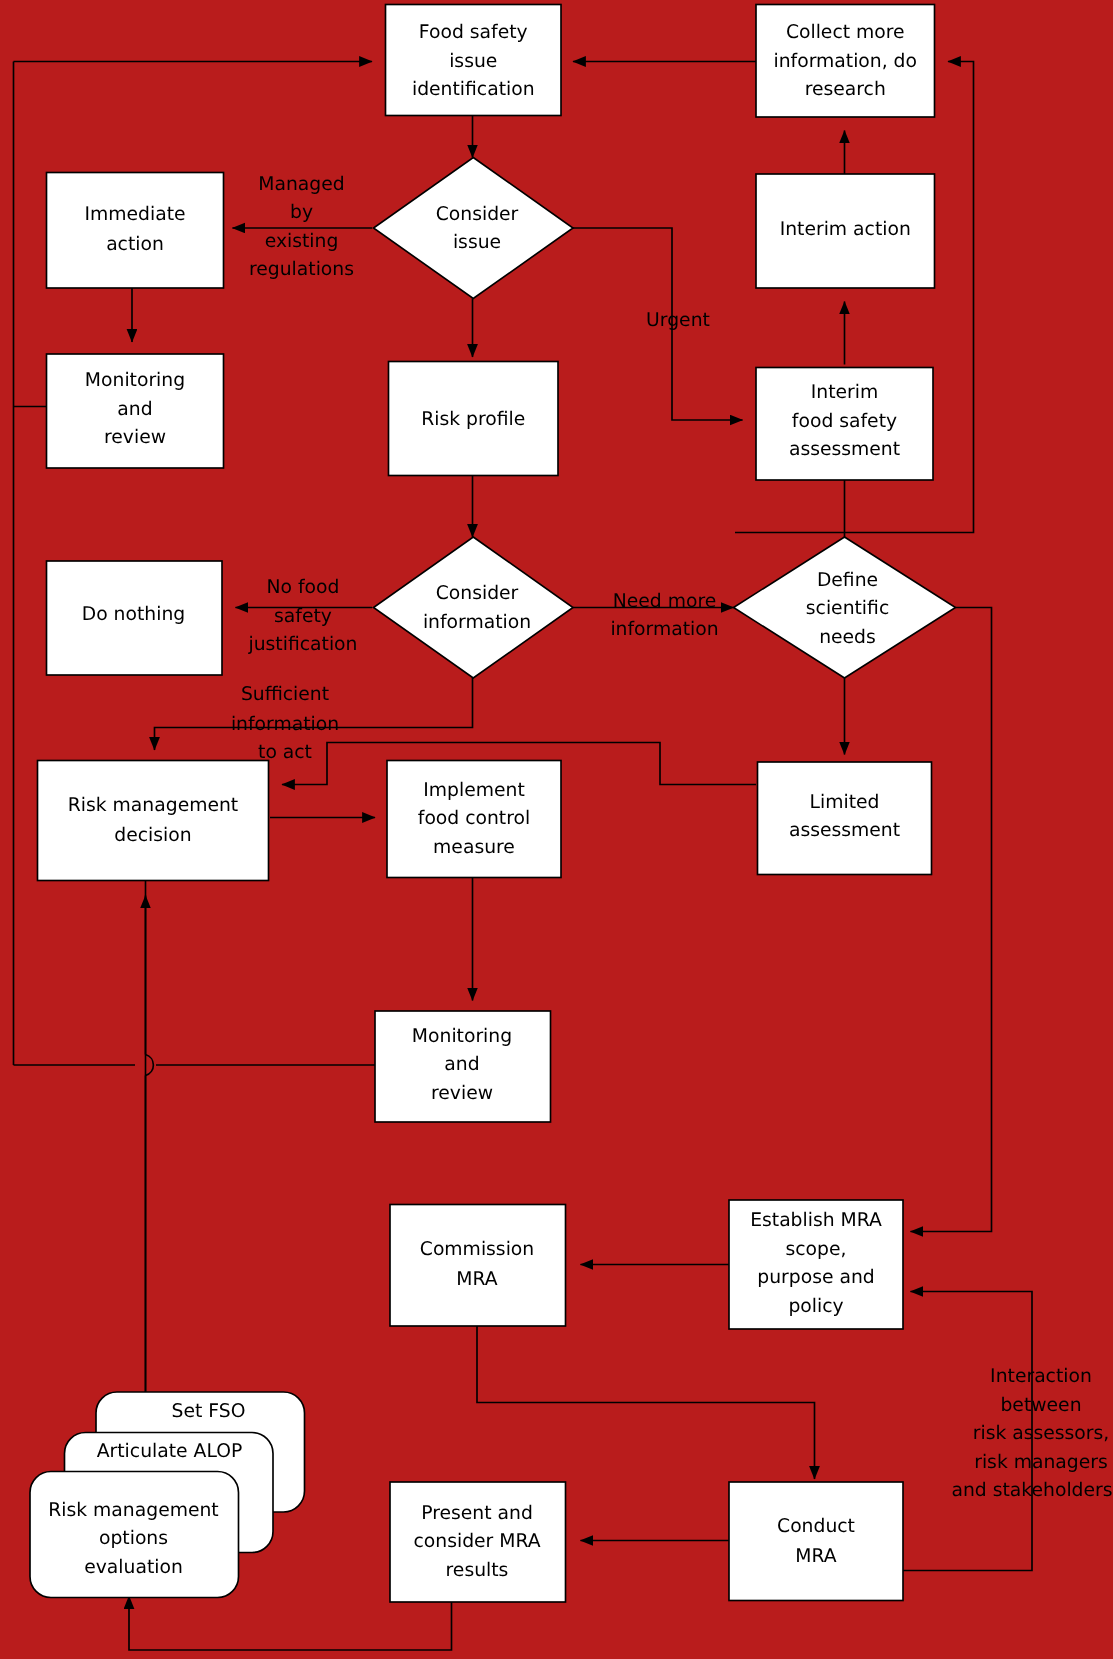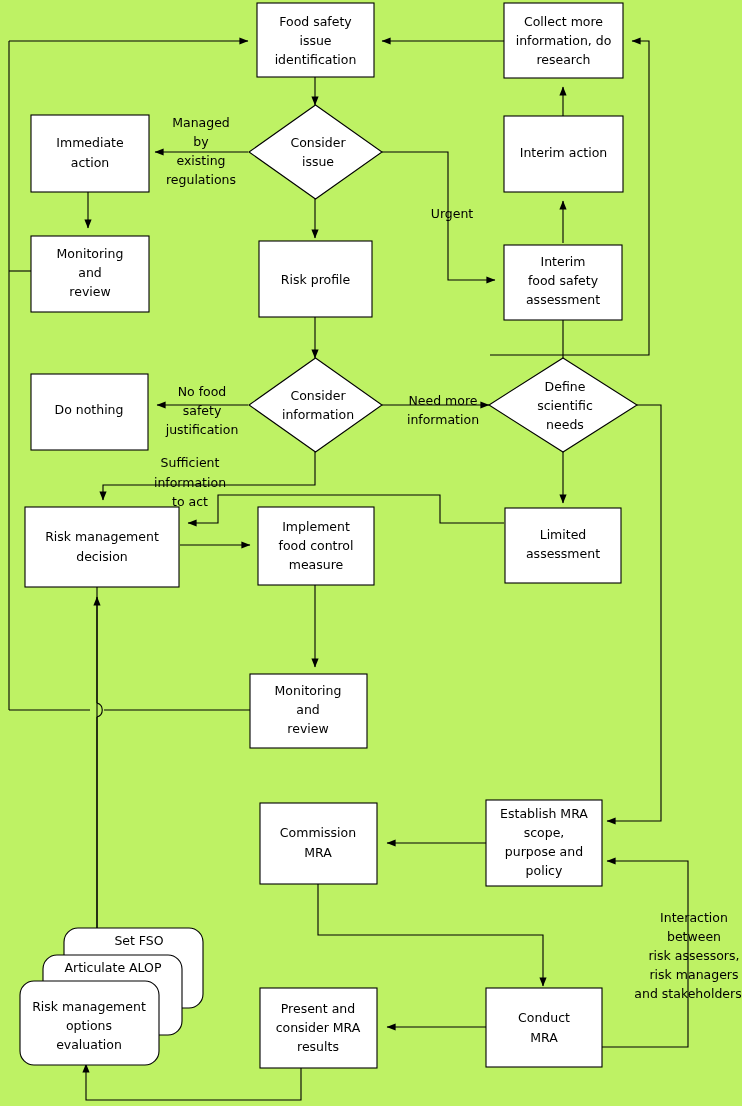--- a/index.html
+++ b/index.html
@@ -7,21 +7,21 @@
     padding: 0;
     background: #ffffff;
   }
   body {
     font-family: "DejaVu Sans", sans-serif;
   }
   #canvas {
     position: relative;
     width: 742px;
     height: 1106px;
-    background: #bef264;
+    background: #b91c1c;
     overflow: hidden;
   }
   #canvas svg {
     position: absolute;
     left: 0;
     top: 0;
   }
   .lbl {
     font-family: "DejaVu Sans", sans-serif;
     font-size: 12.5px;

